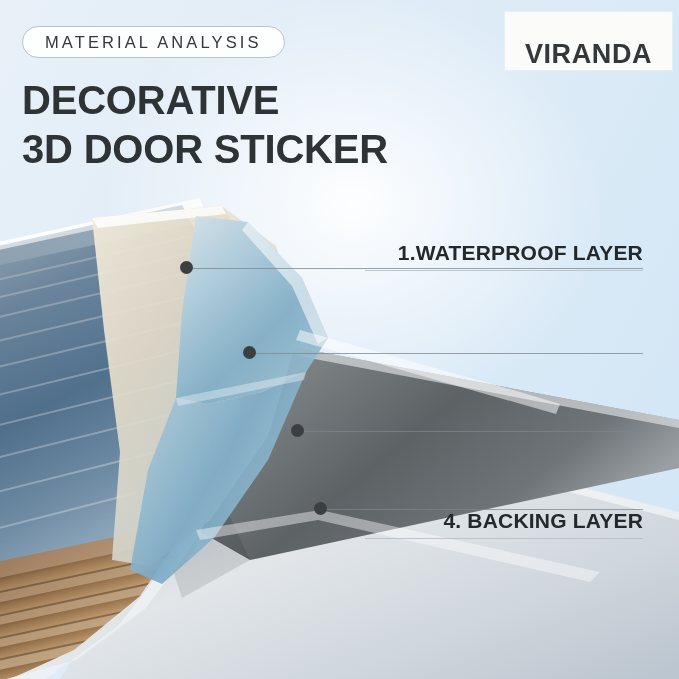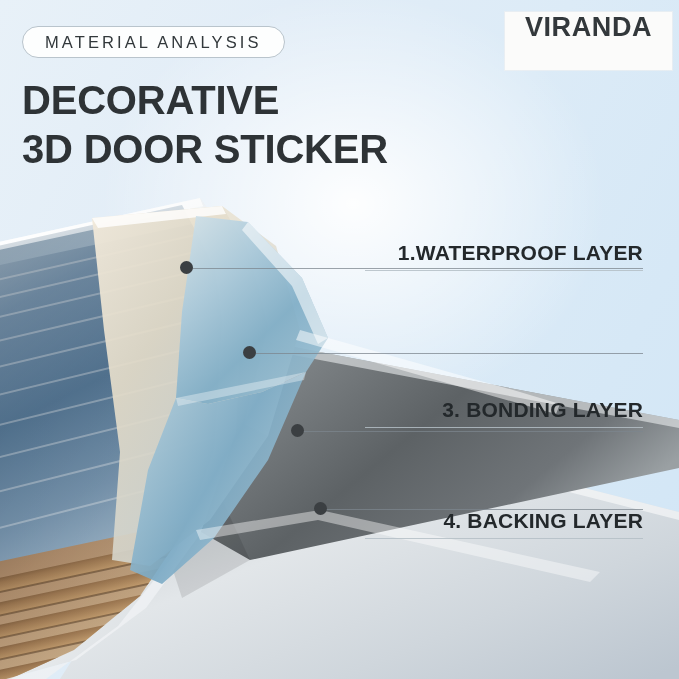--- a/index.html
+++ b/index.html
@@ -55,21 +55,21 @@
   .headline .l2 { display: block; text-align: right; }
 
   .brand-box {
     position: absolute;
     left: 505px;
     top: 12px;
     width: 167px;
     height: 58px;
     background: #fbfbfa;
     display: flex;
-    align-items: flex-start;
+    align-items: flex-end;
     justify-content: center;
     box-shadow: 0 0 0 1px rgba(240,240,240,0.6);
   }
   .brand-box span {
     font-size: 27px;
     font-weight: 700;
     letter-spacing: 0.6px;
     color: #33383b;
   }
 
@@ -313,24 +313,20 @@
   </div>
 
   <div class="brand-box">
     <span>VIRANDA</span>
   </div>
 
   <div class="callout" id="callout-1">
     <span class="txt">1.WATERPROOF LAYER</span>
     <span class="rule"></span>
   </div>
-  <div class="callout" id="callout-3">
-    <span class="txt">3. BONDING LAYER</span>
-    <span class="rule"></span>
-  </div>
   <div class="callout" id="callout-4">
     <span class="txt">4. BACKING LAYER</span>
     <span class="rule"></span>
   </div>
 
   <div class="leader" style="left:190px; top:268px; width:453px;"></div>
   <div class="leader" style="left:253px; top:353px; width:390px;"></div>
   <div class="leader" style="left:301px; top:431px; width:342px;"></div>
   <div class="leader" style="left:324px; top:509px; width:319px;"></div>
 

